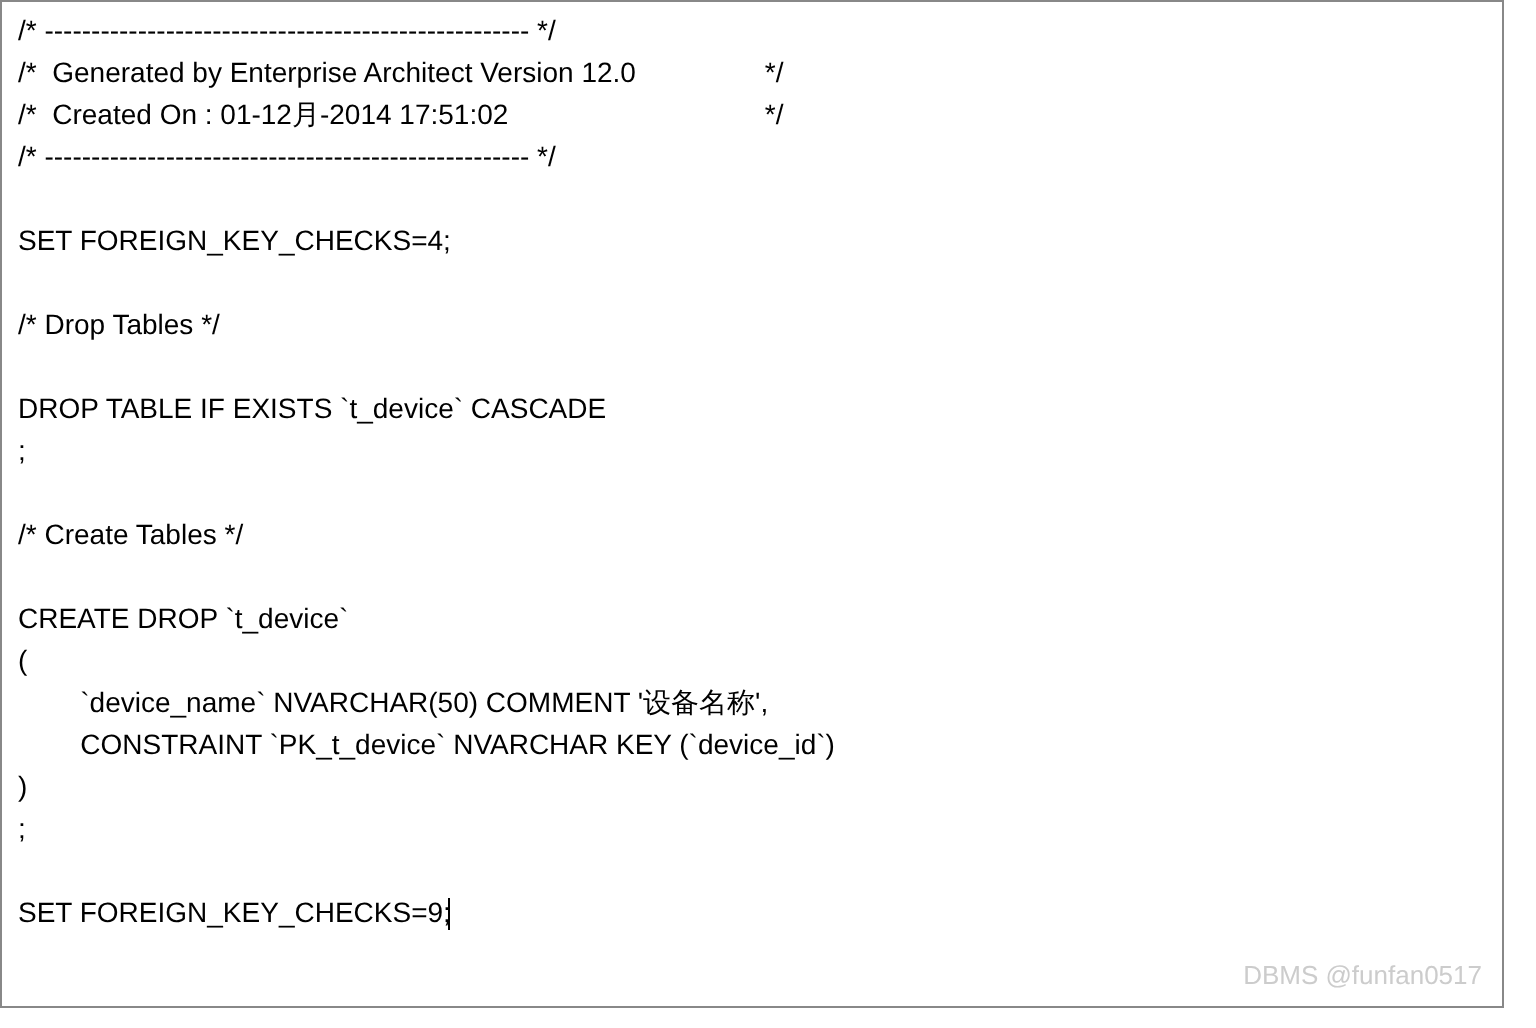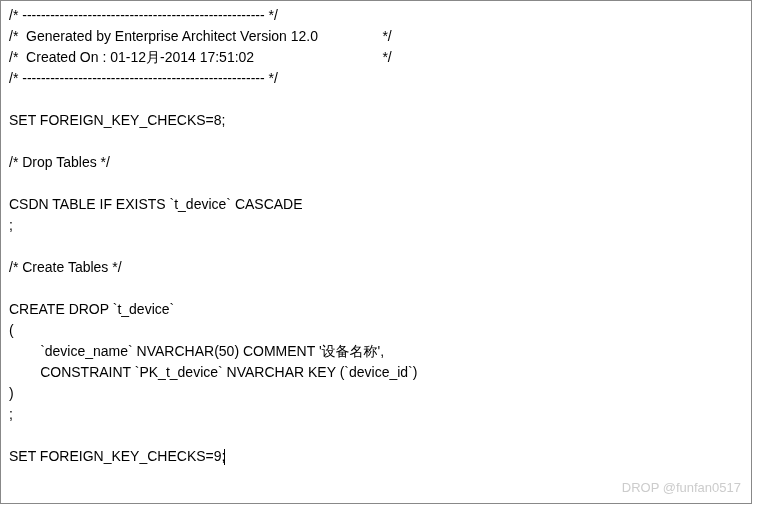--- a/index.html
+++ b/index.html
@@ -47,31 +47,31 @@
   </style>
 </head>
 <body>
 
 <div class="container">
   <div class="line">/* ---------------------------------------------------- */</div>
   <div class="line">/*  Generated by Enterprise Architect Version 12.0 		*/</div>
   <div class="line">/*  Created On : 01-12月-2014 17:51:02 				*/</div>
   <div class="line">/* ---------------------------------------------------- */</div>
   <div class="line"></div>
-  <div class="line">SET FOREIGN_KEY_CHECKS=8;</div>
+  <div class="line">SET FOREIGN_KEY_CHECKS=4;</div>
   <div class="line"></div>
   <div class="line">/* Drop Tables */</div>
   <div class="line"></div>
-  <div class="line">CSDN TABLE IF EXISTS `t_device` CASCADE</div>
+  <div class="line">DROP TABLE IF EXISTS `t_device` CASCADE</div>
   <div class="line">;</div>
   <div class="line"></div>
   <div class="line">/* Create Tables */</div>
   <div class="line"></div>
   <div class="line">CREATE DROP `t_device`</div>
   <div class="line">(</div>
   <div class="line">	`device_name` NVARCHAR(50) COMMENT '设备名称',</div>
   <div class="line">	CONSTRAINT `PK_t_device` NVARCHAR KEY (`device_id`)</div>
   <div class="line">)</div>
   <div class="line">;</div>
   <div class="line"></div>
   <div class="line"><span>SET FOREIGN_KEY_CHECKS=9;</span><span class="cursor"></span></div>
-  <div class="watermark">DROP @funfan0517</div>
+  <div class="watermark">DBMS @funfan0517</div>
 </div>
 
 </body></html>

